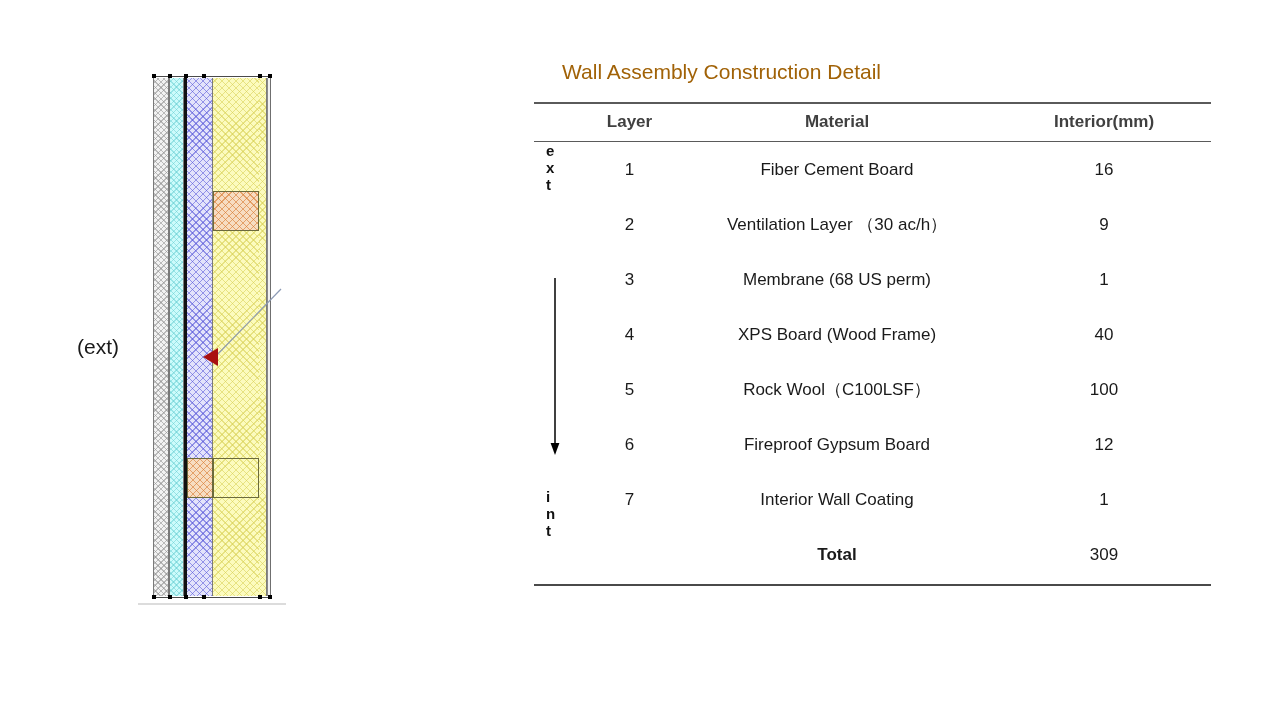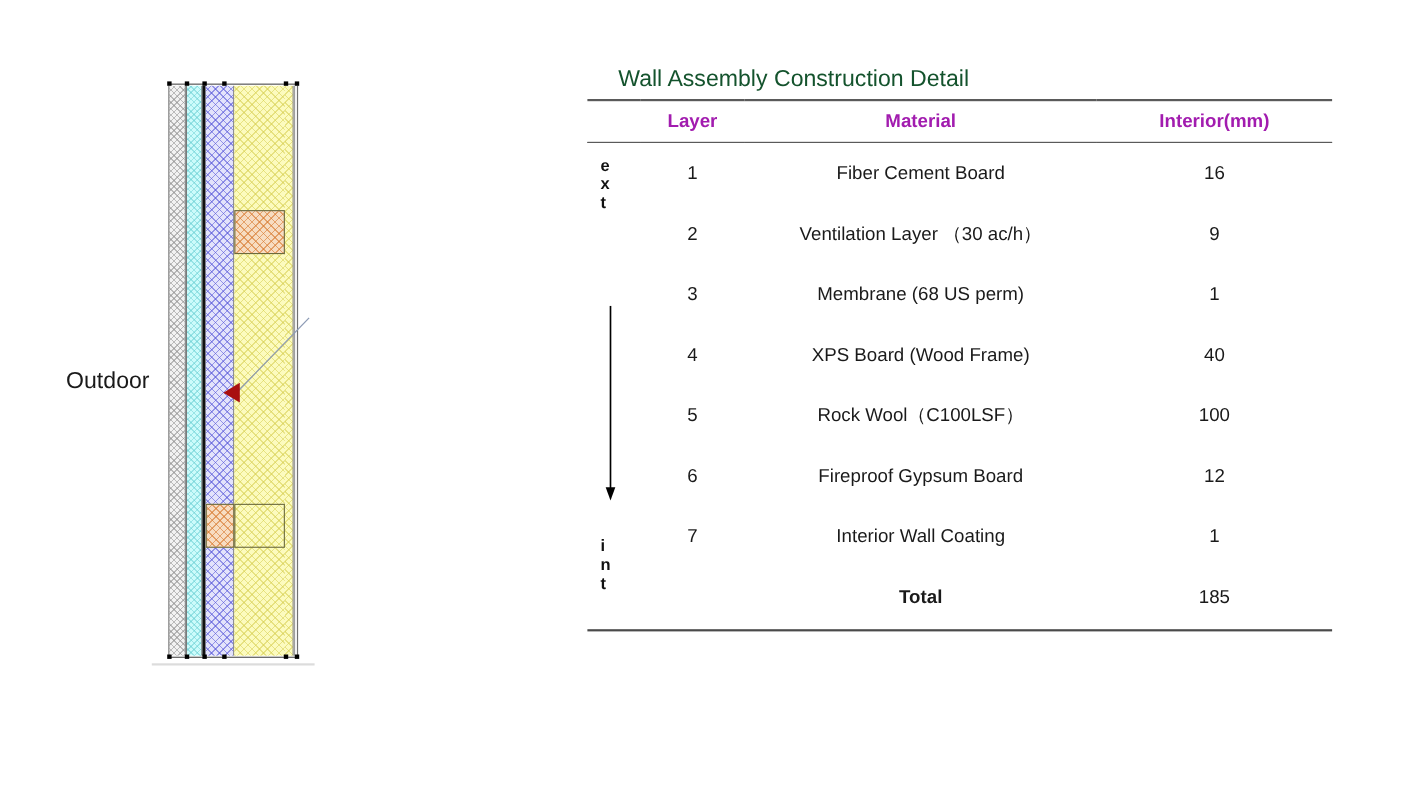--- a/index.html
+++ b/index.html
@@ -160,34 +160,34 @@
 
   
   #detail-table-panel {
     position: absolute;
     left: 534px; top: 58px;
     width: 690px;
   }
   #table-title {
     font-size: 21px;
     line-height: 28px;
-    color: #14532d;
+    color: #a16207;
     padding-left: 28px;
-    margin-bottom: 4px;
+    margin-bottom: 16px;
     white-space: nowrap;
   }
   table.detail-table {
     border-collapse: collapse;
     width: 677px;
     table-layout: fixed;
   }
   table.detail-table thead th {
     font-size: 17px;
     font-weight: bold;
-    color: #a21caf;
+    color: #404040;
     padding: 8px 0 9px 0;
     border-top: 2px solid #5a5a5a;
     border-bottom: 1.5px solid #5a5a5a;
     text-align: center;
   }
   table.detail-table tbody td {
     font-size: 17px;
     color: #1a1a1a;
     text-align: center;
     height: 53px;
@@ -268,21 +268,21 @@
   <div class="tick-dot" style="left:268px; top:595px;"></div>
 
   <svg id="leader-svg" width="470" height="720" style="position:absolute;left:0;top:0;pointer-events:none;">
     <line x1="281" y1="289" x2="215" y2="357" stroke="#8d9bb5" stroke-width="1.2"></line>
   </svg>
 
   <div id="marker-triangle"></div>
 
 
   <div class="side-label" id="label-outdoor">
-    <div>Outdoor</div>
+    <div>(ext)</div>
   </div>
 
 </div>
 
 <div id="detail-table-panel">
   <div id="table-title">Wall Assembly Construction Detail</div>
 
   <table class="detail-table">
     <colgroup>
       <col class="col-side">
@@ -338,21 +338,21 @@
         <tr>
           <td></td>
           <td>7</td>
           <td>Interior Wall Coating</td>
           <td>1</td>
         </tr>
         <tr class="total-row">
           <td></td>
           <td></td>
           <td class="total-label">Total</td>
-          <td>185</td>
+          <td>309</td>
         </tr>
       </tbody>
   </table>
   <div id="table-bottom-rule"></div>
 </div>
 
 <div class="vert-letters" id="ext-letters">
     <div>e</div>
     <div>x</div>
     <div>t</div>

